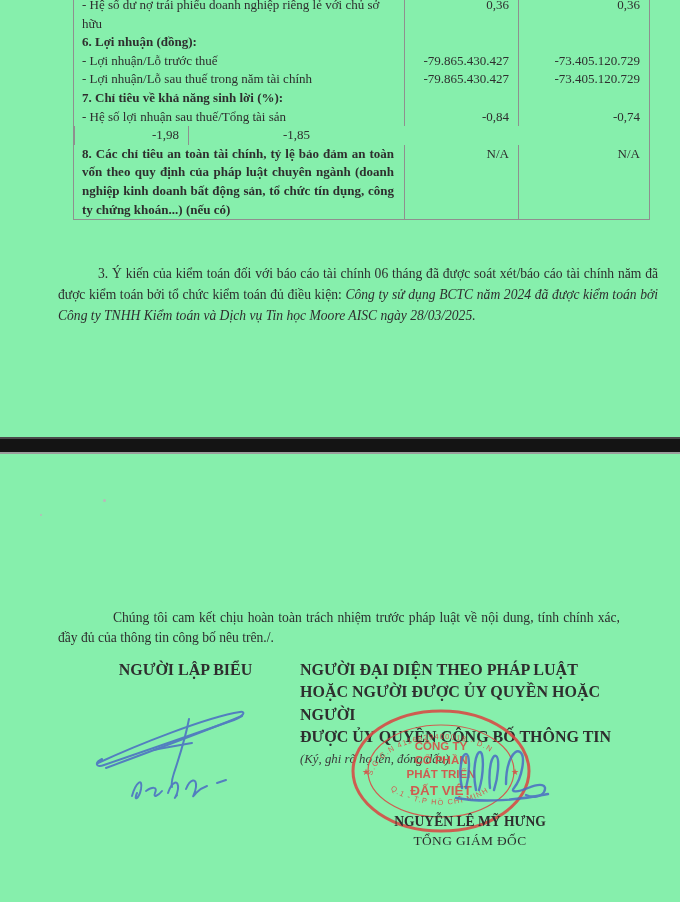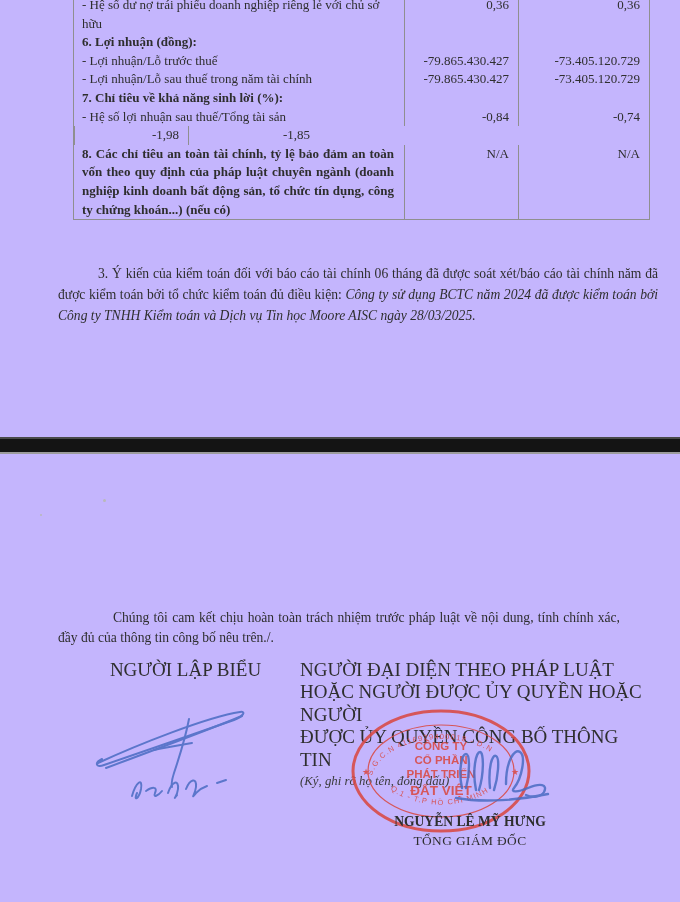--- a/index.html
+++ b/index.html
@@ -1,18 +1,18 @@
 <!DOCTYPE html>
 <html lang="vi"><head>
 <meta charset="utf-8">
 <style>
   html,body{margin:0;padding:0;background:#ffffff;}
   .page{
     position:relative; width:680px; height:902px; margin:0 auto;
-    background:#c4b5fd; overflow:hidden;
+    background:#86efac; overflow:hidden;
     font-family:"Liberation Serif", serif;
     color:#2e2e2e;
   }
   
   .fin-table{
     position:absolute; left:73px; top:-4px; width:577px;
     border-left:1.4px solid #8f8f8f; border-right:1.4px solid #8f8f8f;
     border-bottom:1.4px solid #8f8f8f; box-sizing:border-box;
     font-size:13px; line-height:18.6px;
   }
@@ -38,21 +38,21 @@
   .speck.s1{left:103px; top:499px; width:3px; height:3px;}
   .speck.s2{left:40px;  top:514px; width:2px; height:2px;}
   
   .commitment{
     position:absolute; left:58px; top:594px; width:562px;
     font-size:13.6px; line-height:20.6px; text-align:justify; text-indent:55px;
   }
   
   .sig-left{position:absolute; left:88px; top:659px; width:195px; text-align:center;}
   .sig-right{position:absolute; left:300px; top:659px; width:348px; text-align:left;}
-  .sig-title{font-weight:normal; font-size:19px; line-height:22.4px;}
+  .sig-title{font-weight:bold; font-size:16px; line-height:22.4px;}
   .sig-note{font-style:italic; font-size:12.8px; line-height:21px; color:#3a3a3a;}
   
   .hand{position:absolute;}
   .hand svg{display:block;}
   
   .stamp{position:absolute; left:349px; top:707px; width:184px; height:128px; opacity:0.88;}
   
   .signer{position:absolute; left:320px; top:812px; width:300px; text-align:center;}
   .signer-name{font-weight:bold; font-size:13.6px; line-height:19px;}
   .signer-role{font-weight:normal; font-size:13.4px; line-height:19px; letter-spacing:0.4px;}

